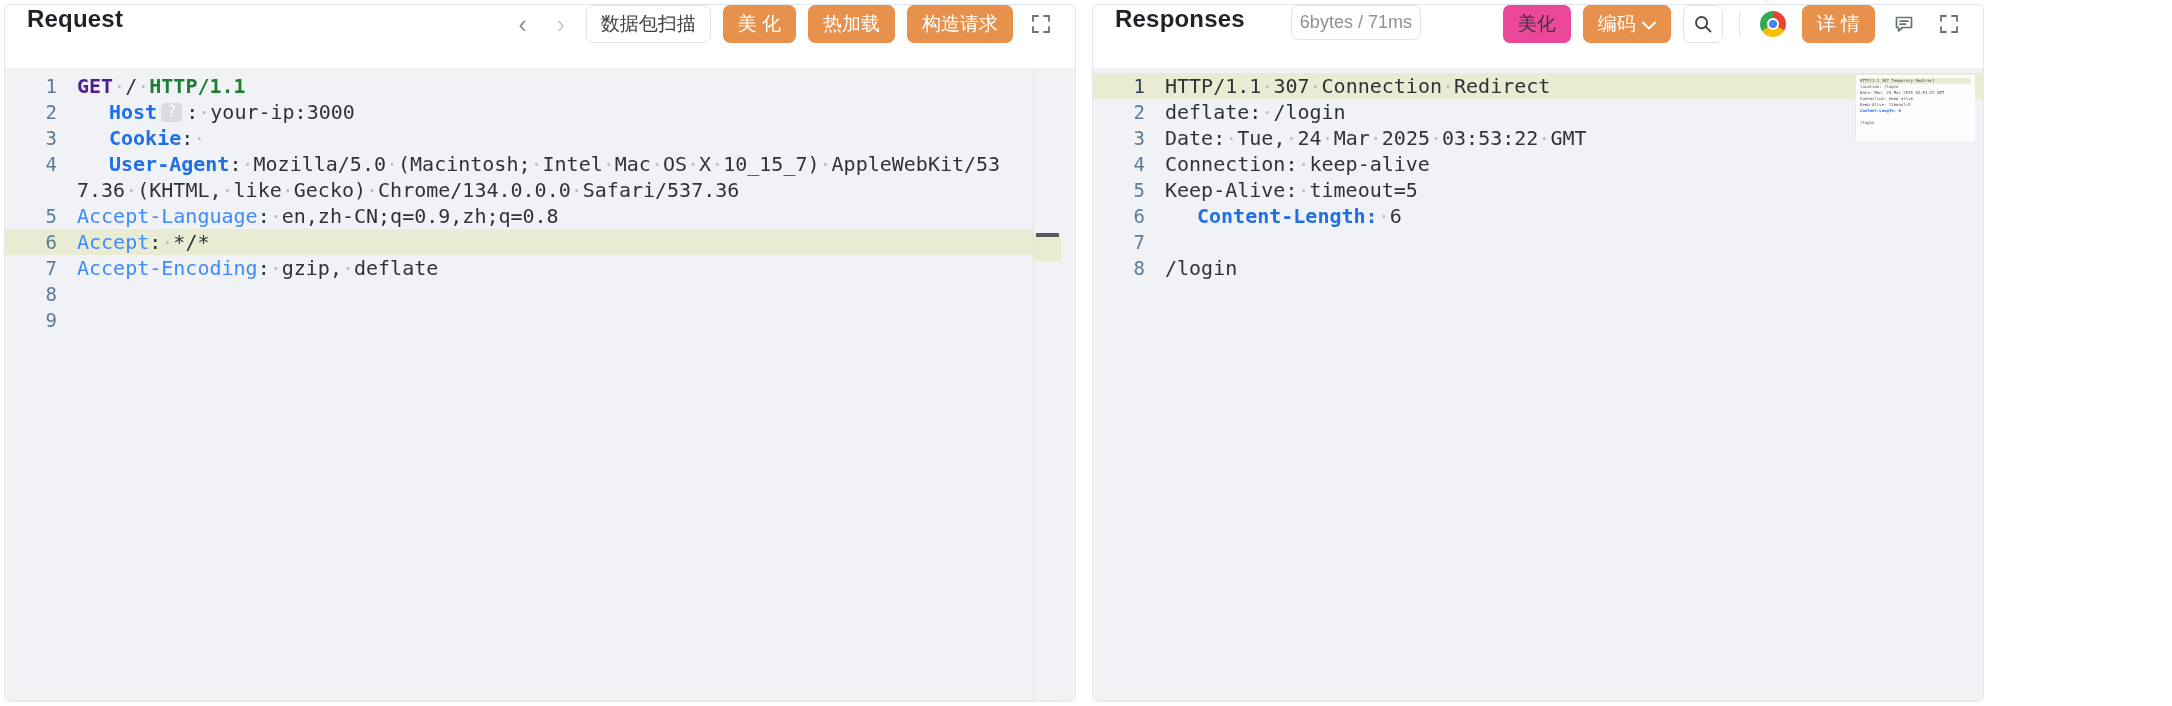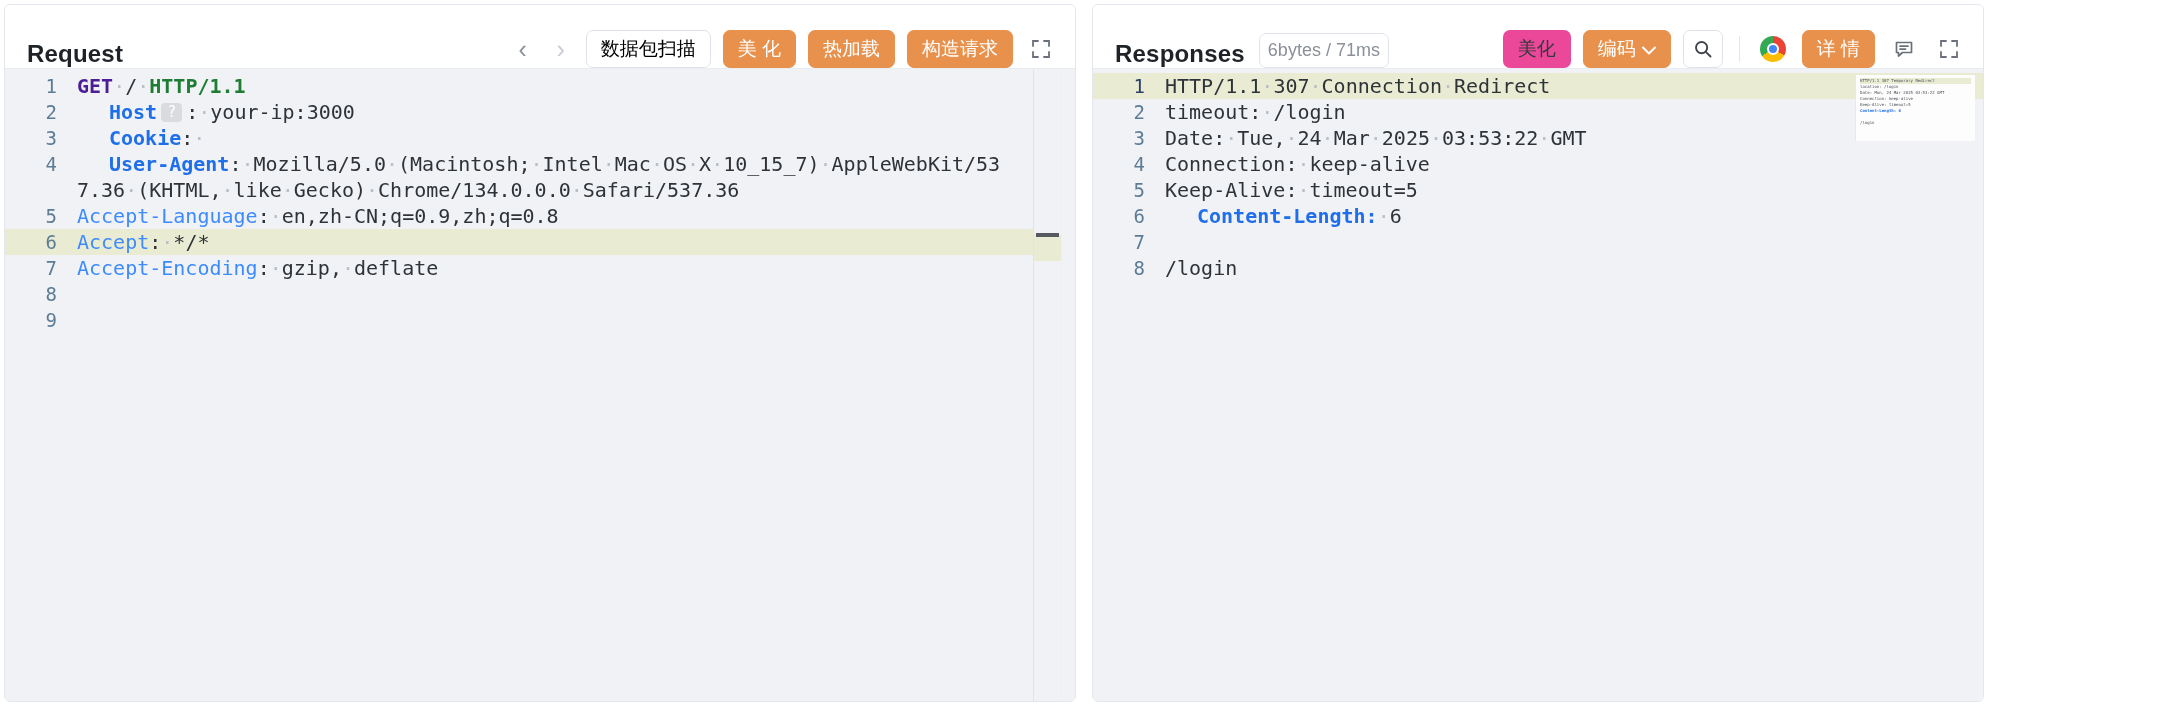--- a/index.html
+++ b/index.html
@@ -28,24 +28,25 @@
     background: #ffffff;
     overflow: hidden;
   }
   .panel.request  { width: 1072px; }
   .panel.response { width: 892px; }
 
   .panel-header {
     height: 64px;
     flex: 0 0 64px;
     display: flex;
-    align-items: flex-end;
+    align-items: flex-start;
     padding: 0 18px 0 22px;
     background: #ffffff;
     border-bottom: 1px solid #e9ecf1;
+    gap: 32px;
   }
   .panel-title {
     font-size: 24px;
     font-weight: 600;
     color: #1f2328;
     letter-spacing: .2px;
     white-space: nowrap;
   }
   .meta-pill {
     margin-left: 14px;
@@ -80,21 +81,21 @@
     justify-content: center;
     gap: 6px;
     border-radius: 7px;
     font-size: 19px;
     white-space: nowrap;
     cursor: pointer;
     user-select: none;
   }
   .btn.ghost {
     background: #ffffff;
-    color: #000000;
+    color: #404040;
     border: 1px solid #dfe3e9;
   }
   .btn.plainlight {
     background: #ec4899;
     color: #34383f;
     border: 1px solid transparent;
   }
   .btn.orange {
     background: #e8914d;
     color: #ffffff;
@@ -372,21 +373,21 @@
     </div>
 
     <div class="editor">
       <div class="code-area">
           <div class="line hl">
             <div class="gutter dark">1</div>
             <div class="content"><span class="">HTTP/1.1</span><span class="dot">·</span><span class="">307</span><span class="dot">·</span><span class="">Connection</span><span class="dot">·</span><span class="">Redirect</span></div>
           </div>
           <div class="line">
             <div class="gutter">2</div>
-            <div class="content"><span class="">timeout:</span><span class="dot">·</span><span class="">/login</span></div>
+            <div class="content"><span class="">deflate:</span><span class="dot">·</span><span class="">/login</span></div>
           </div>
           <div class="line">
             <div class="gutter">3</div>
             <div class="content"><span class="">Date:</span><span class="dot">·</span><span class="">Tue,</span><span class="dot">·</span><span class="">24</span><span class="dot">·</span><span class="">Mar</span><span class="dot">·</span><span class="">2025</span><span class="dot">·</span><span class="">03:53:22</span><span class="dot">·</span><span class="">GMT</span></div>
           </div>
           <div class="line">
             <div class="gutter">4</div>
             <div class="content"><span class="">Connection:</span><span class="dot">·</span><span class="">keep-alive</span></div>
           </div>
           <div class="line">

